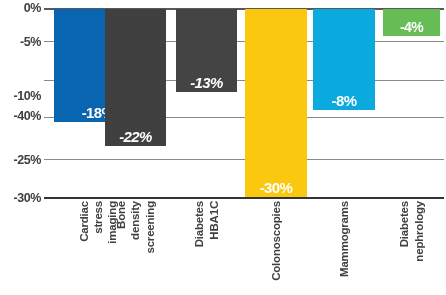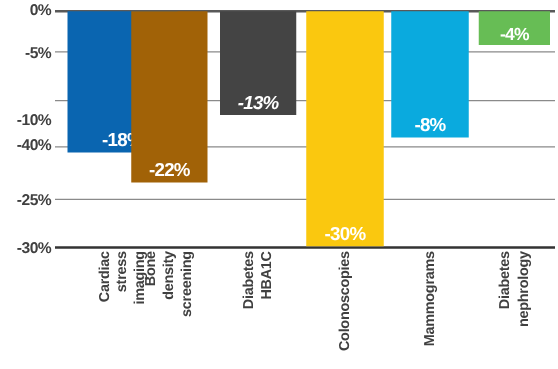--- a/index.html
+++ b/index.html
@@ -136,21 +136,21 @@
     <div class="gridline" style="top:41px;"></div>
     <div class="gridline" style="top:80px;"></div>
     <div class="gridline" style="top:117px;"></div>
     <div class="gridline" style="top:159px;"></div>
     <div class="gridline base-line" style="top:197px;"></div>
 
     <div class="bar" style="left:10px;  width:88px;  height:113px; background:#0a65b0;">
       <span class="bar-value">-18%</span>
     </div>
 
-    <div class="bar" style="left:61px;  width:61px;  height:137px; background:#a16207; left:61px;">
+    <div class="bar" style="left:61px;  width:61px;  height:137px; background:#404040; left:61px;font-style:italic;">
       <span class="bar-value">-22%</span>
     </div>
 
     <div class="bar" style="left:132px; width:61px;  height:83px;  background:#444444;font-style:italic;">
       <span class="bar-value">-13%</span>
     </div>
 
     <div class="bar" style="left:201px; width:62px;  height:188px; background:#fac80f;">
       <span class="bar-value">-30%</span>
     </div>

